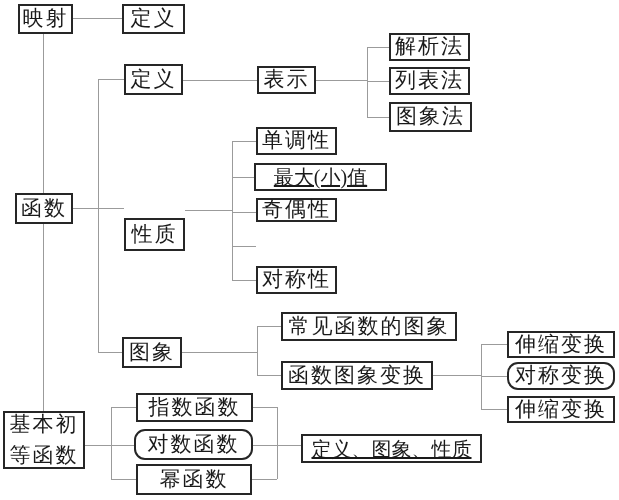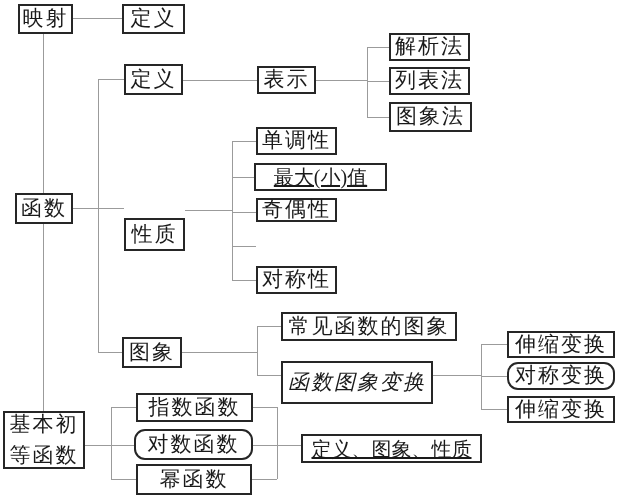--- a/index.html
+++ b/index.html
@@ -93,21 +93,21 @@
   <div class="box" style="left:389px;top:67px;width:81px;height:28px;">列表法</div>
   <div class="box" style="left:389px;top:102px;width:83px;height:30px;">图象法</div>
   <div class="box" style="left:15px;top:193px;width:58px;height:31px;">函数</div>
   <div class="box" style="left:124px;top:209px;width:61px;height:33px;margin-top:9px;">性质</div>
   <div class="box" style="left:256px;top:127px;width:81px;height:28px;">单调性</div>
   <div class="box tight" style="left:254px;top:163px;width:133px;height:28px;">最大(小)值</div>
   <div class="box" style="left:256px;top:198px;width:81px;height:24px;">奇偶性</div>
   <div class="box" style="left:256px;top:266px;width:81px;height:28px;">对称性</div>
   <div class="box" style="left:122px;top:337px;width:60px;height:31px;">图象</div>
   <div class="box" style="left:281px;top:312px;width:176px;height:29px;">常见函数的图象</div>
-  <div class="box" style="left:281px;top:361px;width:152px;height:43px;font-style:italic;">函数图象变换</div>
+  <div class="box" style="left:281px;top:361px;width:152px;height:29px;">函数图象变换</div>
   <div class="box" style="left:507px;top:331px;width:108px;height:27px;">伸缩变换</div>
   <div class="box" style="left:507px;top:362px;width:108px;height:28px;border-radius:11px;">对称变换</div>
   <div class="box" style="left:507px;top:396px;width:108px;height:27px;">伸缩变换</div>
   <div class="box wrap" style="left:3px;top:411px;width:82px;height:58px;">基本初等函数</div>
   <div class="box" style="left:136px;top:393px;width:117px;height:29px;">指数函数</div>
   <div class="box" style="left:134px;top:429px;width:119px;height:31px;border-radius:11px;">对数函数</div>
   <div class="box" style="left:136px;top:464px;width:116px;height:31px;">幂函数</div>
   <div class="box tight" style="left:301px;top:434px;width:181px;height:29px;">定义、图象、性质</div>
 
 </div>

